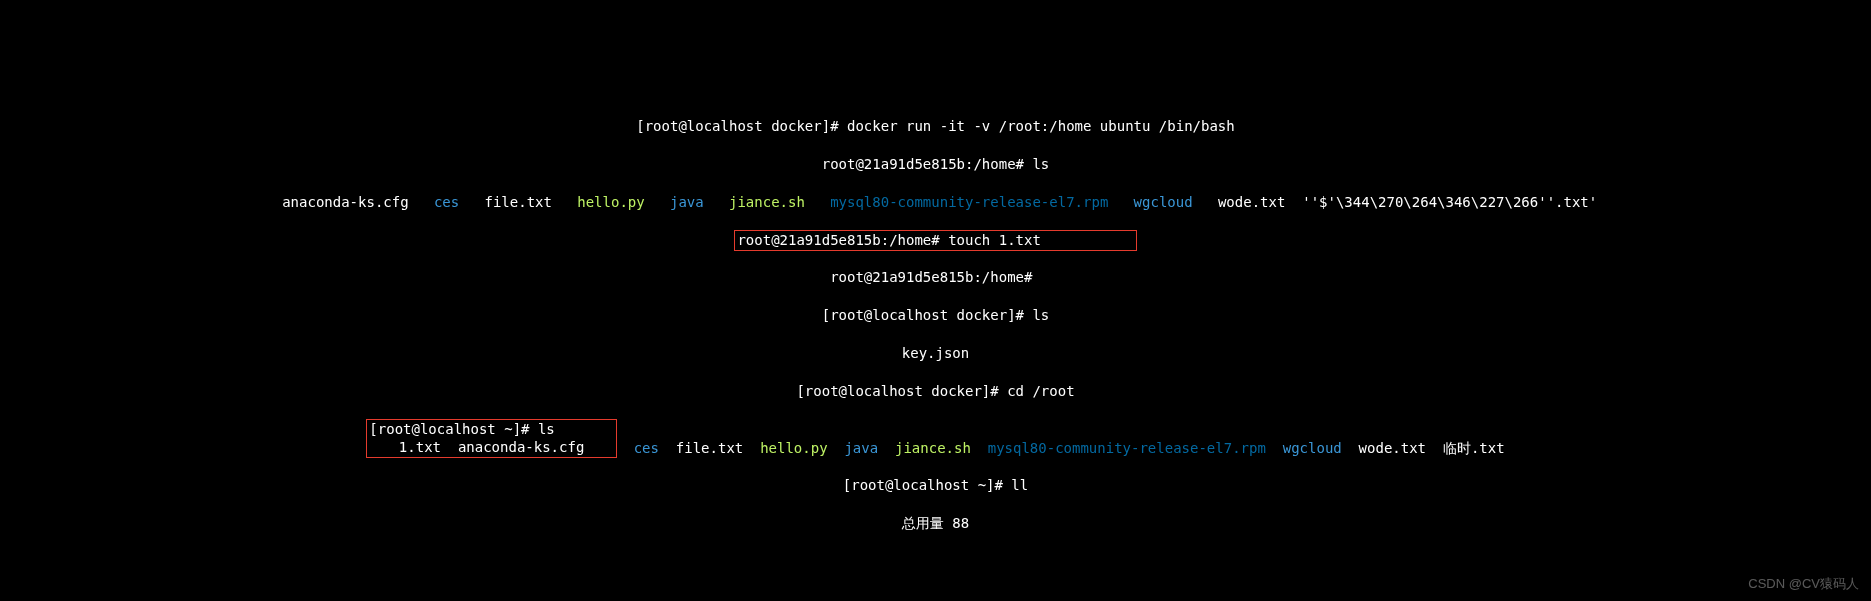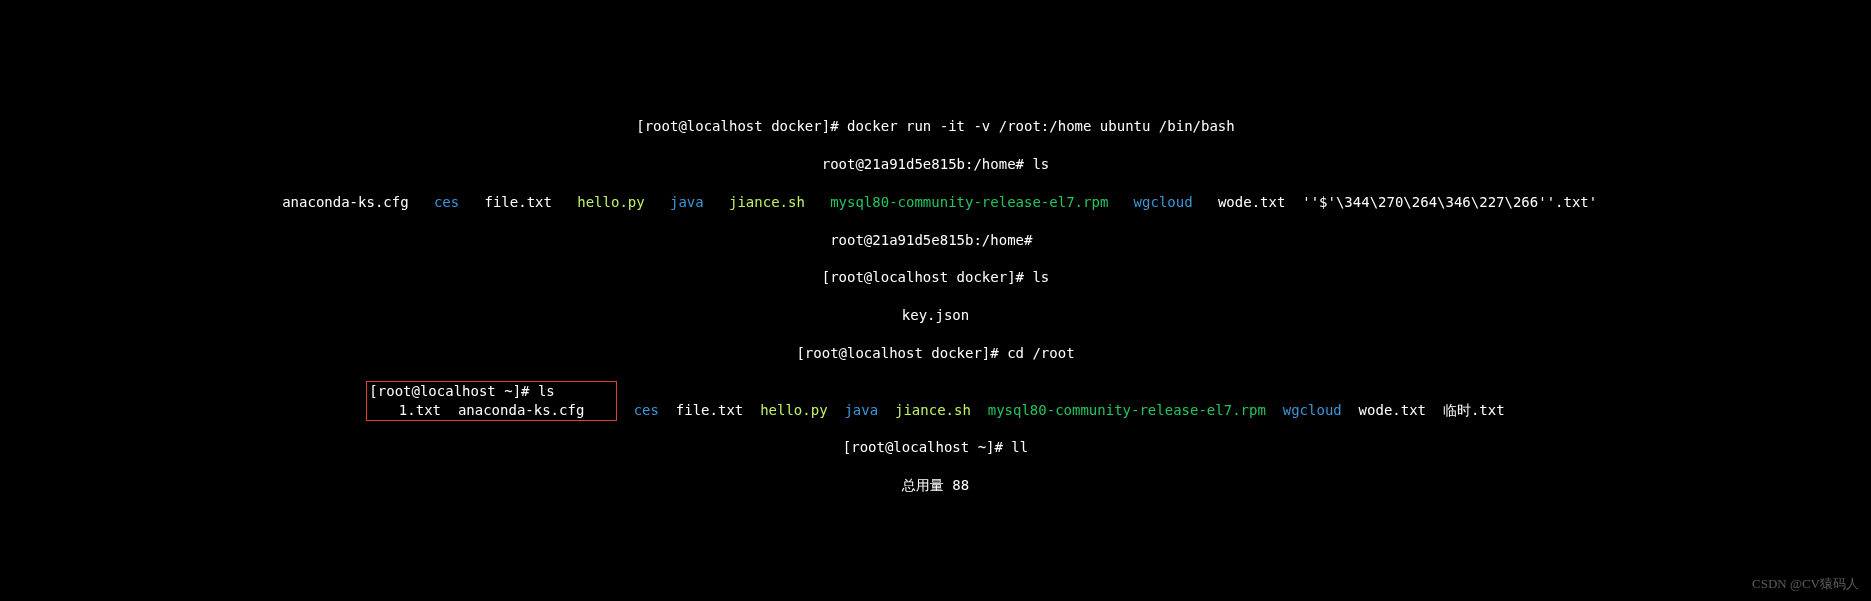--- a/index.html
+++ b/index.html
@@ -11,47 +11,48 @@
       line-height: 1.35;
       padding: 4px 6px;
       width: 1871px;
       height: 601px;
       position: relative;
       white-space: pre;
     }
     .line { display: block; text-align: center; }
     .cyan { color: #3a96d6; }
     .green { color: #bef264; }
-    .red { color: #22c55e; }
+    .red { color: #0369a1; }
     .redbox {
       display: inline-block;
       border: 1.5px solid #e53b2d;
       padding: 0 2px;
       margin: -1px 0;
     }
     .watermark {
       position: absolute;
       right: 12px;
       bottom: 8px;
       color: rgba(255,255,255,0.35);
-      font-family: Liberation Serif, serif;
+      font-family: Liberation Sans, sans-serif;
       font-size: 13px;
     }
     .seg { white-space: pre; }
   </style>
 </head>
 <body>
 
 
 
 <div>
 
 <span class="line"><span class="seg">[root@localhost docker]# </span><span class="seg">docker run -it -v /root:/home ubuntu /bin/bash</span></span>
 <span class="line"><span class="seg">root@21a91d5e815b:/home# </span><span class="seg">ls</span></span>
 <span class="line"><span class="seg"> </span><span class="seg">anaconda-ks.cfg</span><span class="seg">   </span><span class="seg cyan">ces</span><span class="seg">   </span><span class="seg">file.txt</span><span class="seg">   </span><span class="seg green">hello.py</span><span class="seg">   </span><span class="seg cyan">java</span><span class="seg">   </span><span class="seg green">jiance.sh</span><span class="seg">   </span><span class="seg red">mysql80-community-release-el7.rpm</span><span class="seg">   </span><span class="seg cyan">wgcloud</span><span class="seg">   </span><span class="seg">wode.txt</span><span class="seg">  </span><span class="seg">''$'\344\270\264\346\227\266''.txt'</span></span>
+<span class="line"><span class="redbox"><span class="seg">root@21a91d5e815b:/home# </span><span class="seg">touch 1.txt</span><span class="seg">           </span></span></span>
 <span class="line"><span class="seg">root@21a91d5e815b:/home# </span></span>
 <span class="line"><span class="seg">[root@localhost docker]# </span><span class="seg">ls</span></span>
 <span class="line">key.json</span>
 <span class="line"><span class="seg">[root@localhost docker]# </span><span class="seg">cd /root</span></span>
 <span class="line"><span class="redbox" style="display:inline-block; line-height:1.35;"><span style="display:block"><span class="seg">[root@localhost ~]# </span><span class="seg">ls</span><span class="seg">       </span></span><span style="display:block"><span class="seg">1.txt</span><span class="seg">  </span><span class="seg">anaconda-ks.cfg</span></span></span><span class="seg">  </span><span class="seg cyan">ces</span><span class="seg">  </span><span class="seg">file.txt</span><span class="seg">  </span><span class="seg green">hello.py</span><span class="seg">  </span><span class="seg cyan">java</span><span class="seg">  </span><span class="seg green">jiance.sh</span><span class="seg">  </span><span class="seg red">mysql80-community-release-el7.rpm</span><span class="seg">  </span><span class="seg cyan">wgcloud</span><span class="seg">  </span><span class="seg">wode.txt</span><span class="seg">  </span><span class="seg">临时.txt</span></span>
 <span class="line"><span class="seg">[root@localhost ~]# </span><span class="seg">ll</span></span>
 <span class="line">总用量 88</span>
 
 
 

